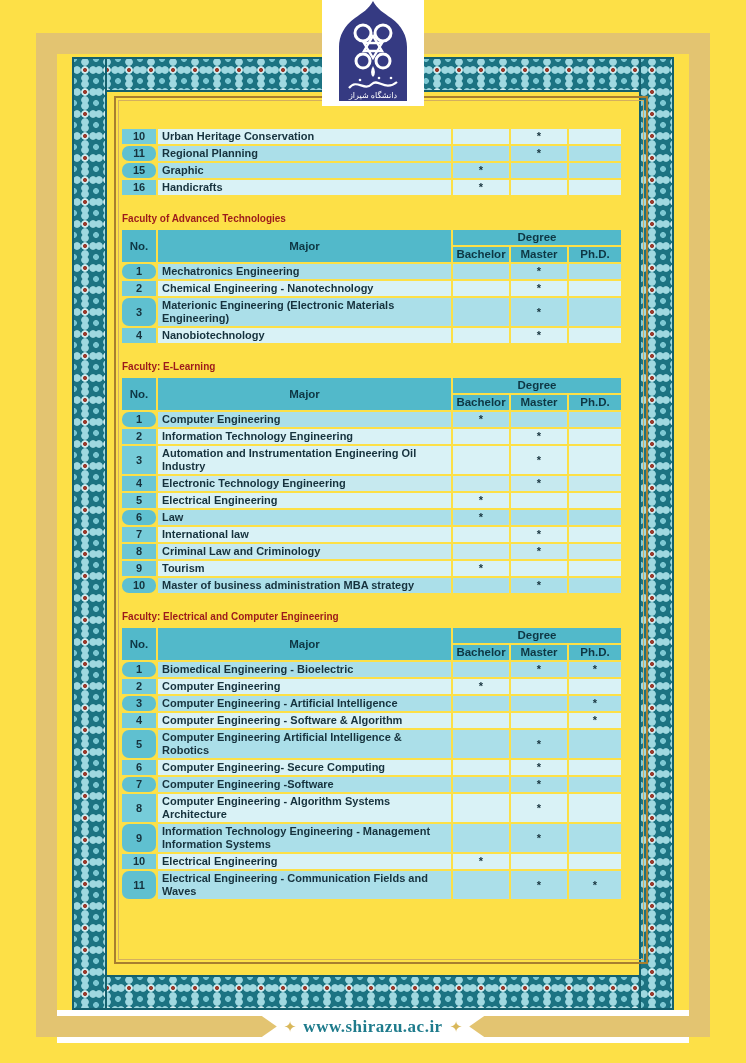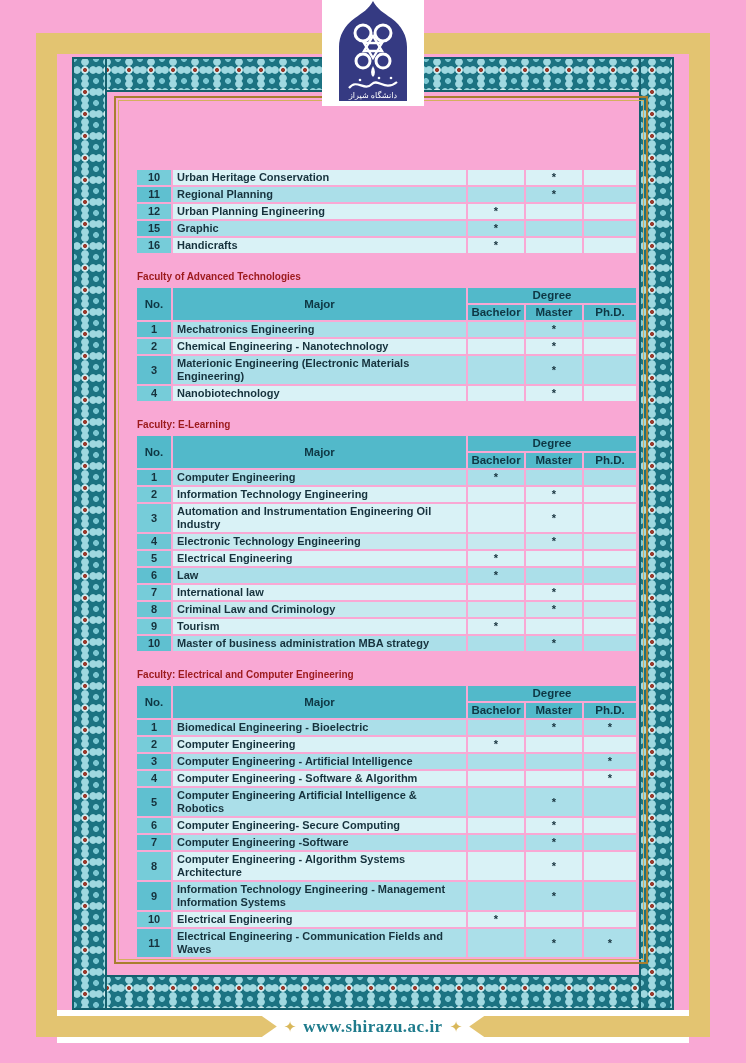--- a/index.html
+++ b/index.html
@@ -1,16 +1,16 @@
 <!DOCTYPE html>
 <html><head>
 <meta charset="utf-8">
 <style>
   html,body{margin:0;padding:0;background:#ffffff;}
-  .page{position:relative;width:746px;height:1063px;background:#f9a8d4;overflow:hidden;
+  .page{position:relative;width:746px;height:1063px;background:#fde047;overflow:hidden;
         font-family:"Liberation Sans",sans-serif;}
 
   
   .gold-frame{position:absolute;left:36px;top:33px;width:674px;height:1004px;
               border:21px solid #e3c471;box-sizing:border-box;}
   .band{position:absolute;background-color:#1c7382;border:2px solid #14606e;box-sizing:border-box;
     background-image:
       radial-gradient(circle at 11px 11px, #993b2e 1.7px, rgba(0,0,0,0) 2.3px),
       radial-gradient(circle at 11px 11px, #d2eef1 3.4px, rgba(0,0,0,0) 4.2px),
       radial-gradient(circle at 11px 3px,  #9fd8e0 3.4px, rgba(0,0,0,0) 4.2px),
@@ -29,34 +29,34 @@
   .inner-frame{position:absolute;left:114px;top:96px;width:534px;height:868px;
                border:2px solid #a87e2f;box-sizing:border-box;}
   .inner-frame::after{content:"";position:absolute;left:2px;top:2px;right:2px;bottom:2px;
                border:1px solid #d4af5e;}
 
   
   .logo-wrap{position:absolute;left:322px;top:0;width:102px;height:106px;background:#fff;
              display:flex;justify-content:center;align-items:flex-start;}
 
   
-  .content{position:absolute;left:135px;top:127px;width:503px;margin-top:41px;}
+  .content{position:absolute;left:120px;top:127px;width:503px;}
   .faculty-title{color:#9c1a1c;font-size:10px;font-weight:700;margin:16px 0 4px 2px;}
   table.majors{border-collapse:separate;border-spacing:2px;width:100%;table-layout:fixed;}
   table.majors th{background:#52b9ca;color:#0e3744;font-size:11.5px;font-weight:700;
                   padding:1px 2px;line-height:13px;text-align:center;}
   table.majors td{font-size:11px;font-weight:700;color:#16323d;line-height:13px;
                   padding:1px 4px;vertical-align:middle;}
   td.major-cell{text-align:left;padding-left:6px;}
   td.no-cell,td.mark-cell{text-align:center;}
   td.mark-cell{font-size:12px;}
   tr.shade-dark   td{background:#abdfe9;}
   tr.shade-medium td{background:#c6e9ef;}
   tr.shade-light  td{background:#d9f2f6;}
-  tr.shade-dark   td.no-cell{background:#5fc0d0;}
+  tr.shade-dark   td.no-cell{background:#5fc0d0;border-radius:7px;}
   tr.shade-medium td.no-cell{background:#6cc6d4;}
   tr.shade-light  td.no-cell{background:#76ccd9;}
 
   
   .footer{position:absolute;left:57px;top:1010px;width:632px;height:33px;background:#fff;
           display:flex;align-items:center;}
   .footer-bar{height:21px;flex:1;background:#e3c471;}
   .footer-bar.left{clip-path:polygon(0 0,calc(100% - 15px) 0,100% 50%,calc(100% - 15px) 100%,0 100%);}
   .footer-bar.right{clip-path:polygon(15px 0,100% 0,100% 100%,15px 100%,0 50%);}
   .footer-star{color:#d9b85a;font-size:15px;margin:0 7px;line-height:21px;}
@@ -111,27 +111,20 @@
               <td class="mark-cell">*</td>
               <td class="mark-cell"></td>
             </tr>
             <tr class="shade-dark">
               <td class="no-cell">11</td>
               <td class="major-cell">Regional Planning</td>
               <td class="mark-cell"></td>
               <td class="mark-cell">*</td>
               <td class="mark-cell"></td>
             </tr>
-            <tr class="shade-light">
-              <td class="no-cell">12</td>
-              <td class="major-cell">Urban Planning Engineering</td>
-              <td class="mark-cell">*</td>
-              <td class="mark-cell"></td>
-              <td class="mark-cell"></td>
-            </tr>
             <tr class="shade-dark">
               <td class="no-cell">15</td>
               <td class="major-cell">Graphic</td>
               <td class="mark-cell">*</td>
               <td class="mark-cell"></td>
               <td class="mark-cell"></td>
             </tr>
             <tr class="shade-light">
               <td class="no-cell">16</td>
               <td class="major-cell">Handicrafts</td>

